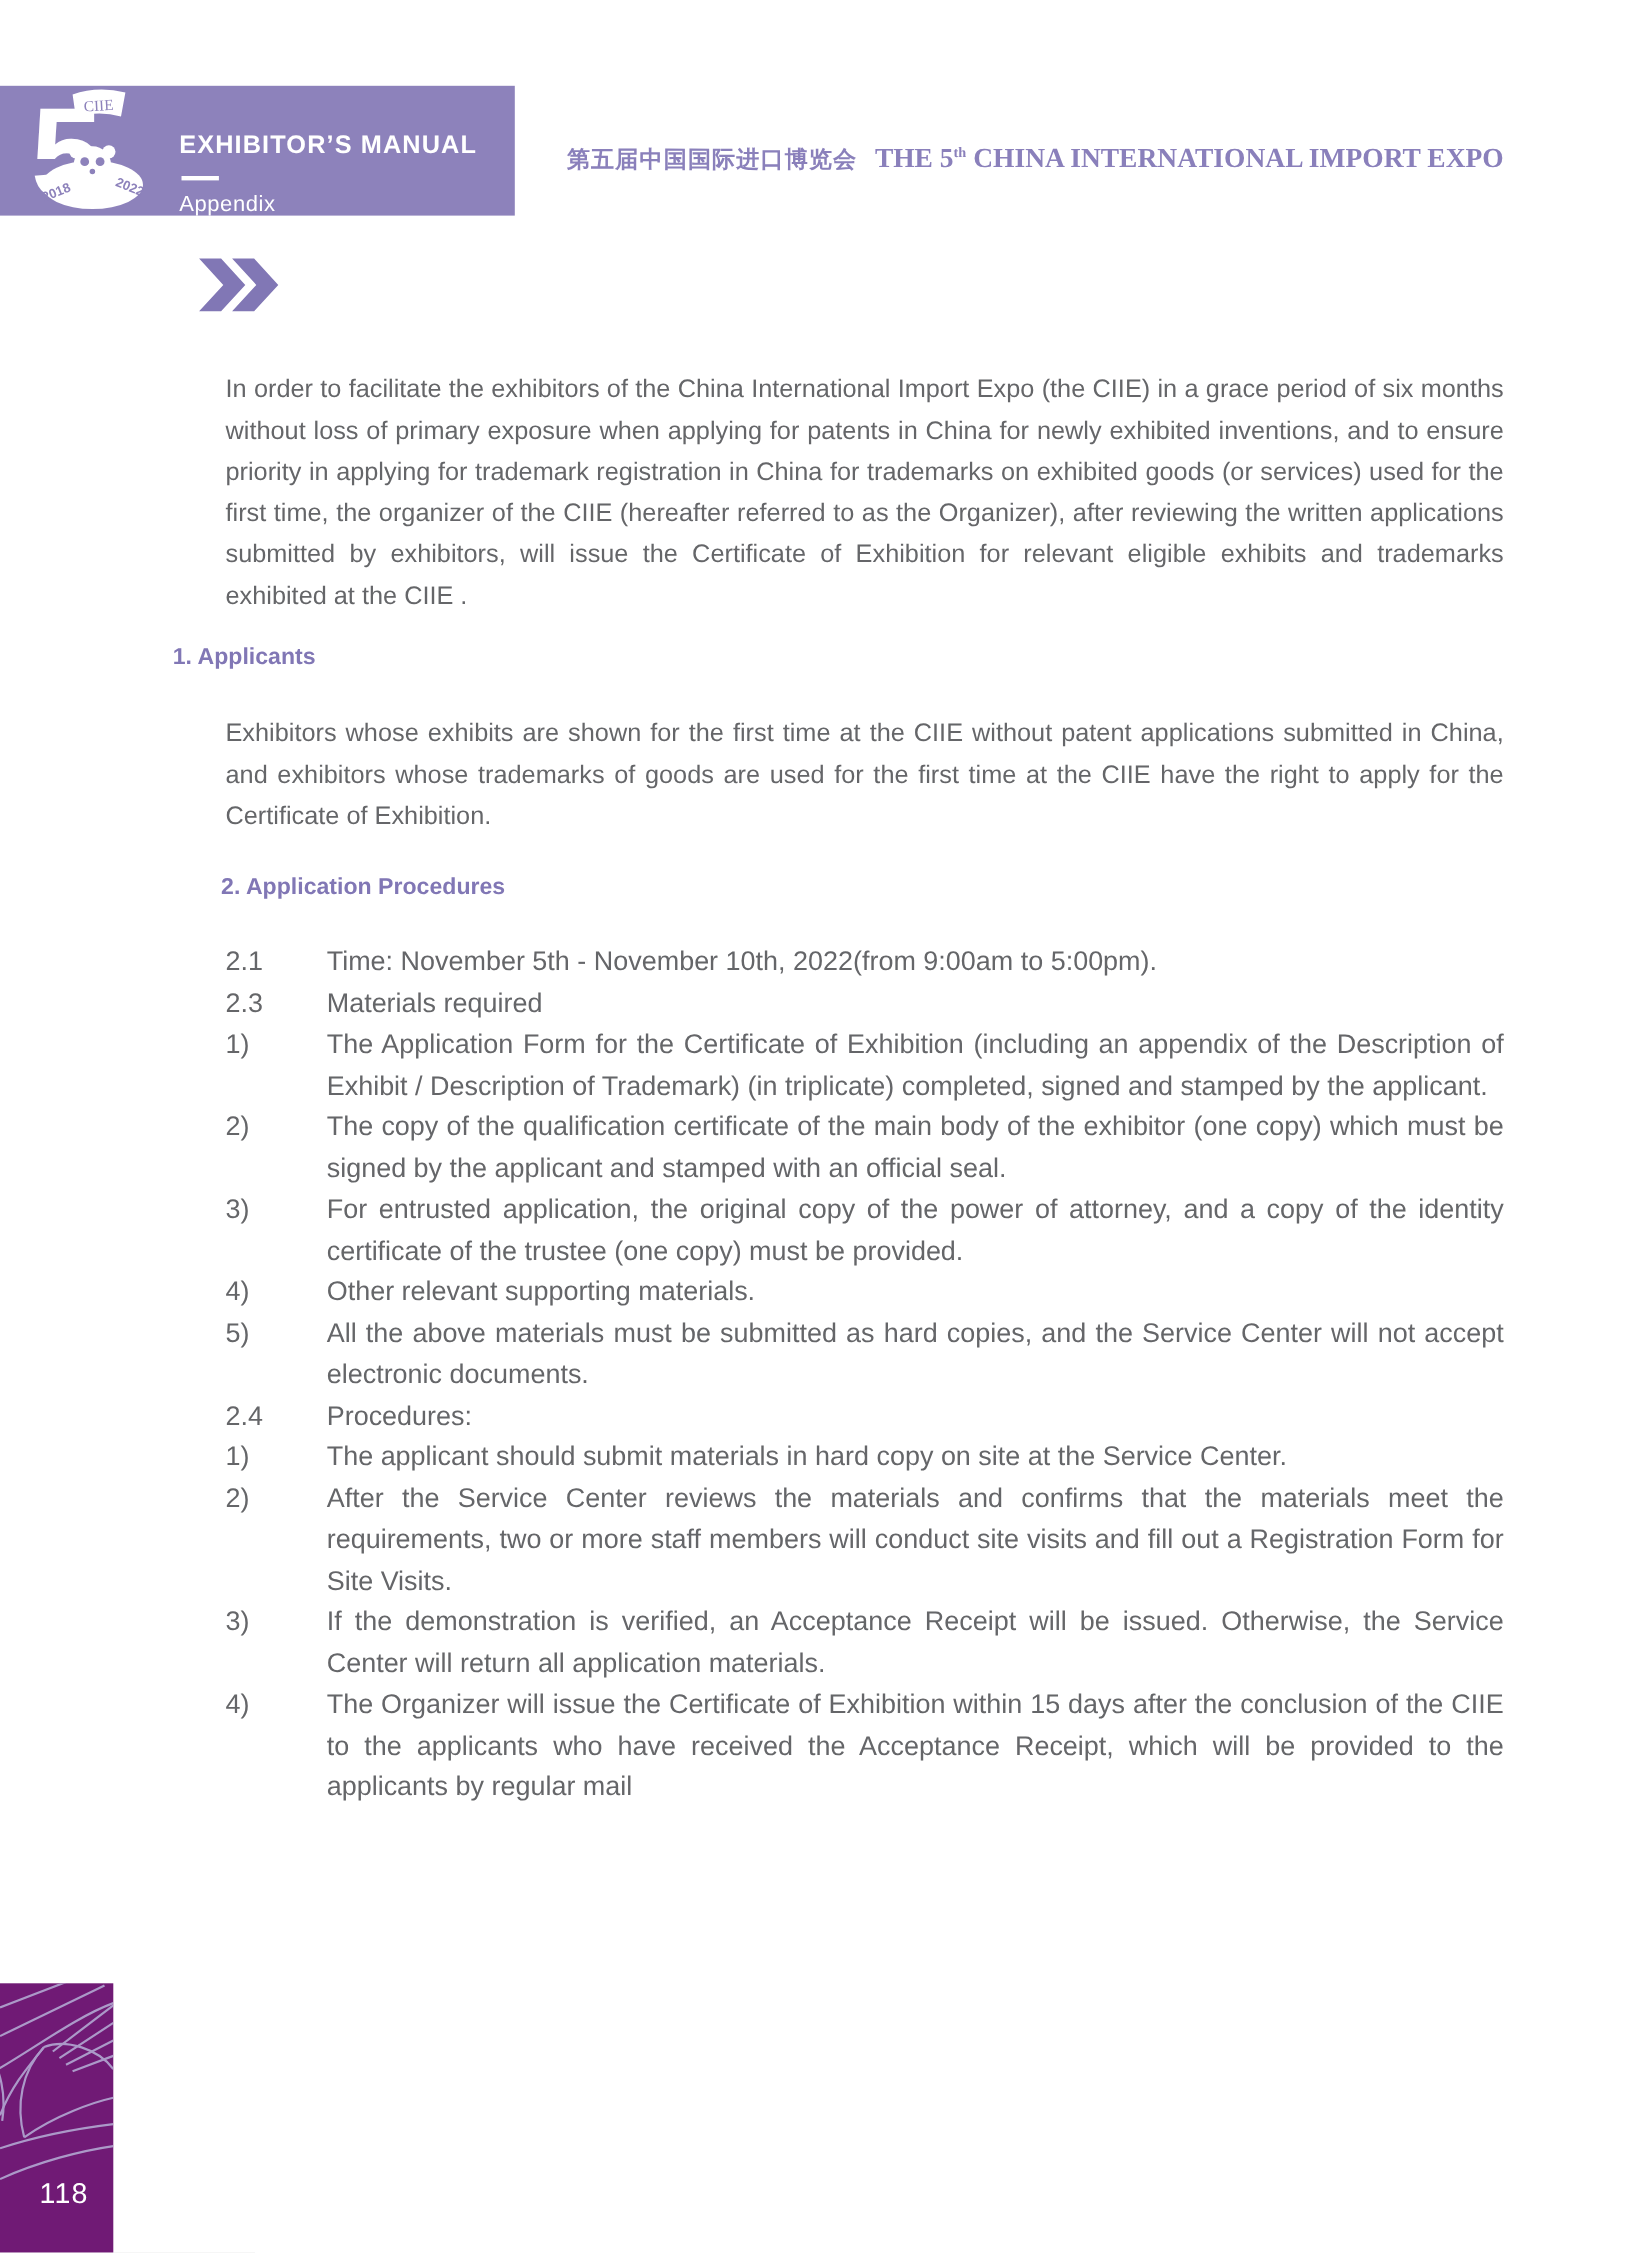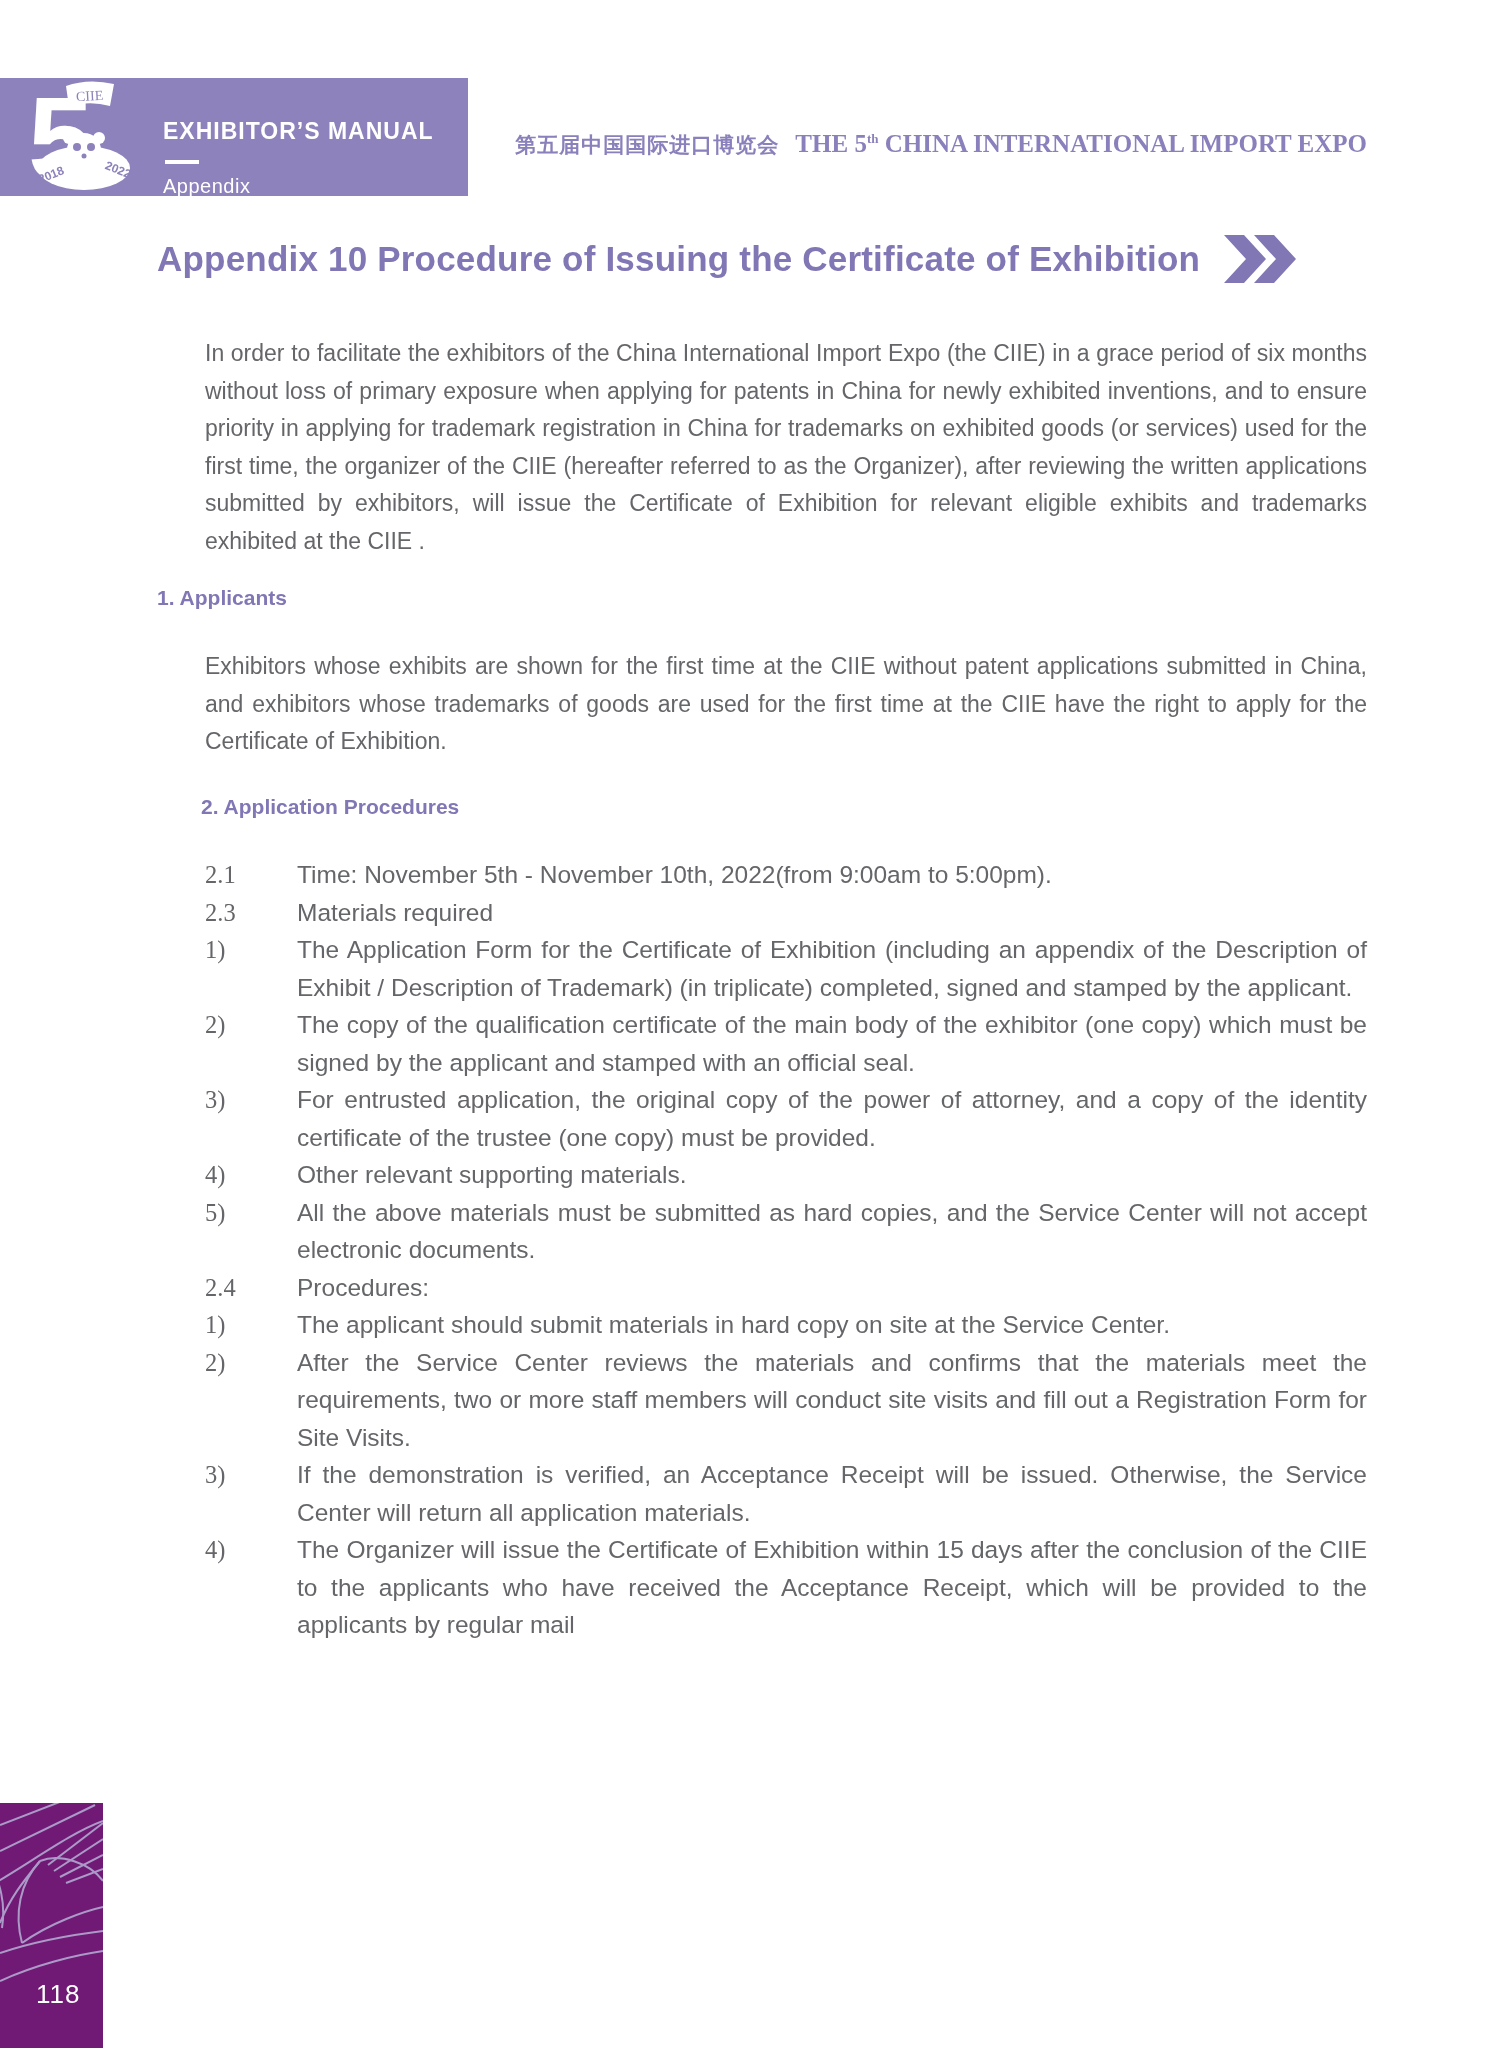--- a/index.html
+++ b/index.html
@@ -48,21 +48,21 @@
     position:absolute; left:157px;
     font-size:21px; font-weight:bold; color:#8177b5;
   }
   .sec1-heading { top:586px; }
   .sec1-body    { position:absolute; left:205px; top:648px; width:1162px; }
   .sec2-heading { top:795px;margin-left:44px; }
 
   .list { position:absolute; left:205px; top:856px; width:1162px;
           color:#656669; font-size:24.5px; line-height:37.5px; }
   .li   { display:flex; }
-  .li .num { width:92px; flex:none;font-family:Liberation Serif, serif; }
+  .li .num { width:92px; flex:none; }
   .li .txt { flex:1; text-align:justify; }
 
   
   .footer-art {
     position:absolute; left:0; top:1803px; width:103px; height:245px;
     background:#701a75; overflow:hidden;
   }
   .page-num {
     position:absolute; left:36px; top:176px;
     color:#ffffff; font-size:26px; letter-spacing:1px;
@@ -93,21 +93,20 @@
       <div class="banner-dash"></div>
       <div class="appendix-label">Appendix</div>
     </div>
   </div>
 
   <div class="header-right">
     <span class="cjk">第五届中国国际进口博览会</span><span><span>THE 5</span><sup>th</sup><span> CHINA INTERNATIONAL IMPORT EXPO</span></span>
   </div>
 
   <div class="doc-title-row">
-    <span class="doc-title">Appendix 10 Procedure of Issuing the Certificate of Exhibition</span>
     <svg class="chevrons" width="76" height="50" viewBox="0 0 76 50">
       <path d="M2,1 L22,1 L44,25 L22,49 L2,49 L24,25 Z" fill="#8177b5"></path>
       <path d="M32,1 L52,1 L74,25 L52,49 L32,49 L54,25 Z" fill="#8177b5"></path>
     </svg>
   </div>
 
   <p class="body-text intro">In order to facilitate the exhibitors of the China International Import Expo (the CIIE) in a grace period of six months without loss of primary exposure when applying for patents in China for newly exhibited inventions, and to ensure priority in applying for trademark registration in China for trademarks on exhibited goods (or services) used for the first time, the organizer of the CIIE (hereafter referred to as the Organizer), after reviewing the written applications submitted by exhibitors, will issue the Certificate of Exhibition for relevant eligible exhibits and trademarks exhibited at the CIIE .</p>
 
   <div class="sec-heading sec1-heading">1. Applicants</div>
   <p class="body-text sec1-body">Exhibitors whose exhibits are shown for the first time at the CIIE without patent applications submitted in China, and exhibitors whose trademarks of goods are used for the first time at the CIIE have the right to apply for the Certificate of Exhibition.</p>

